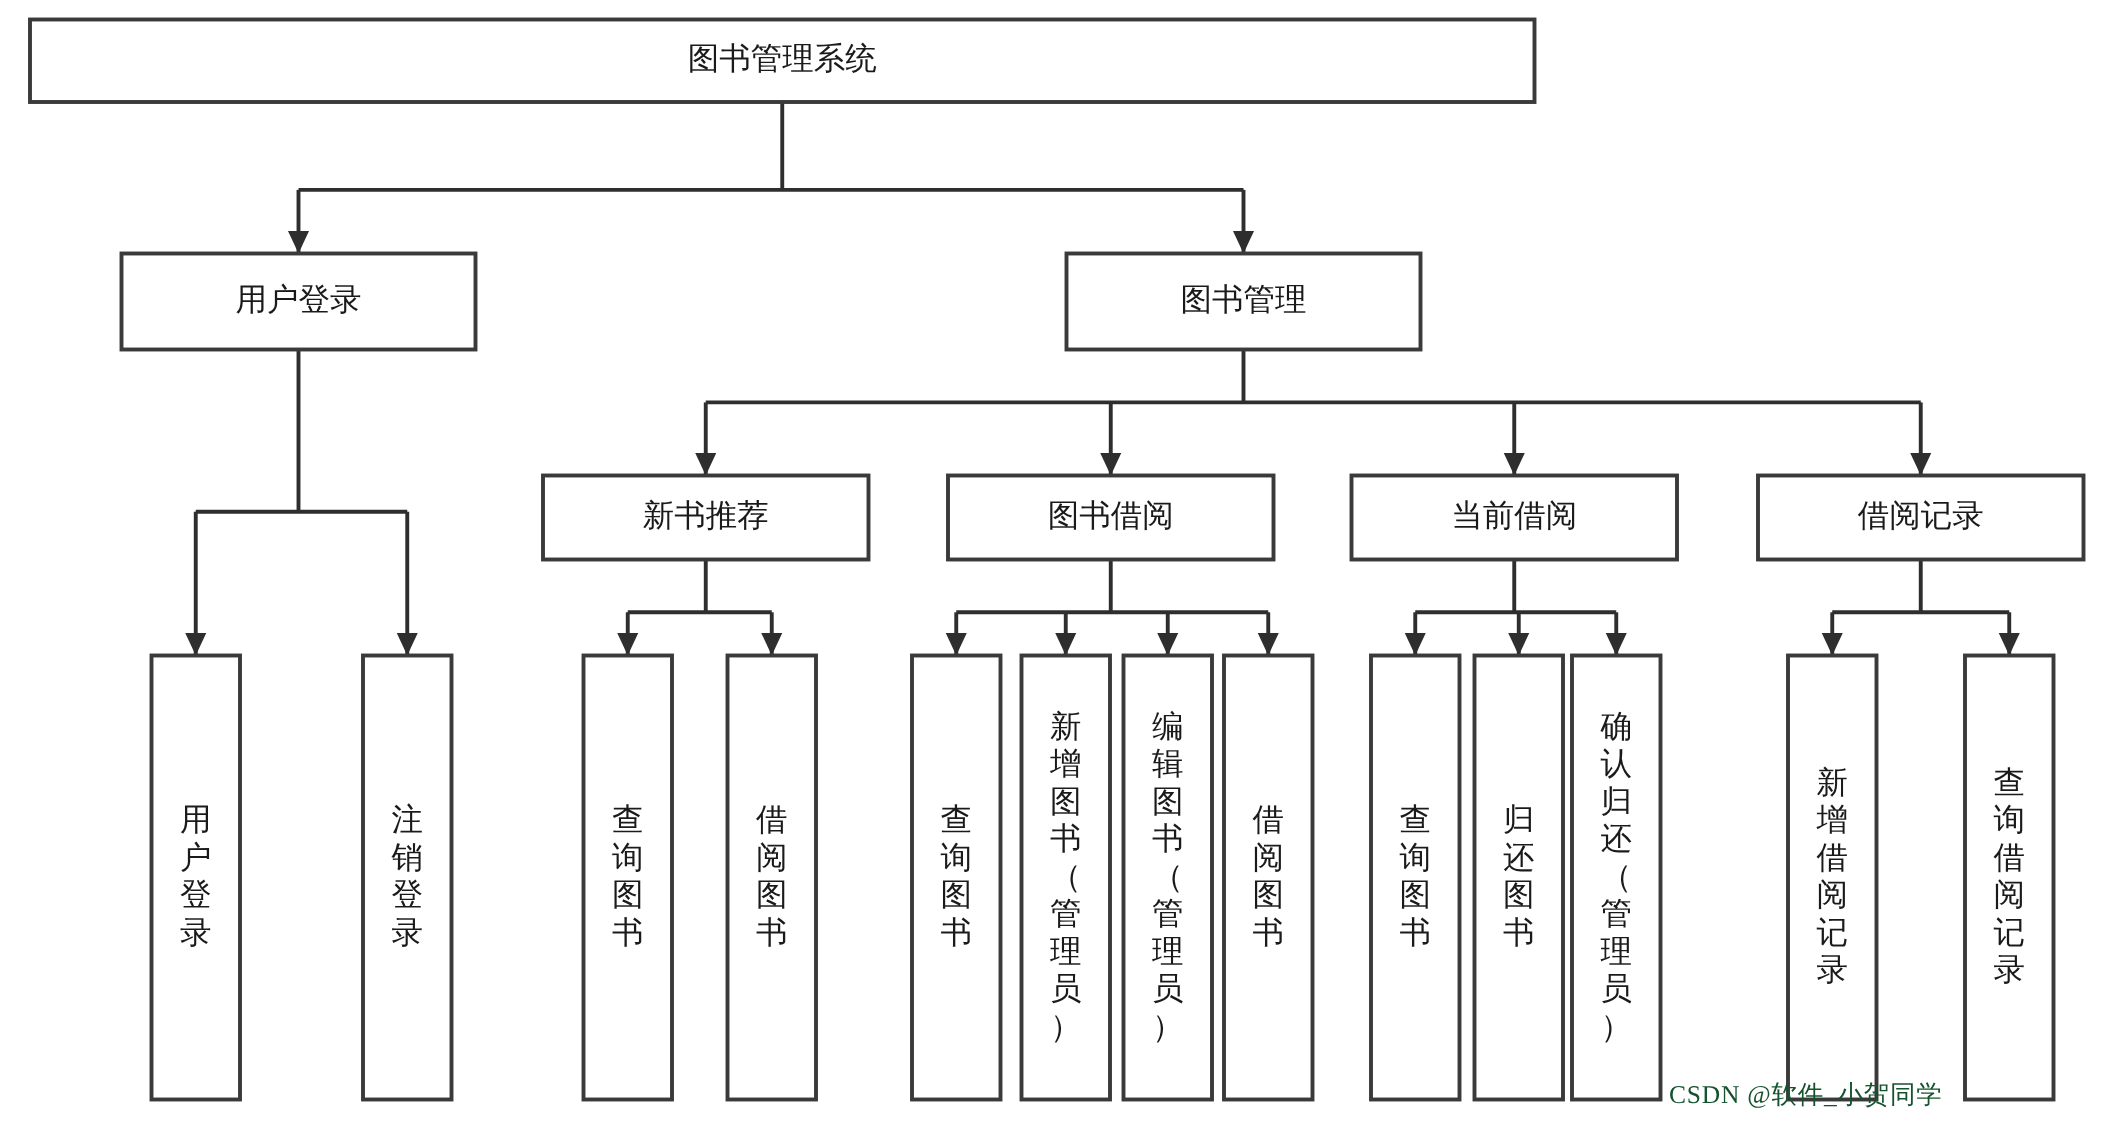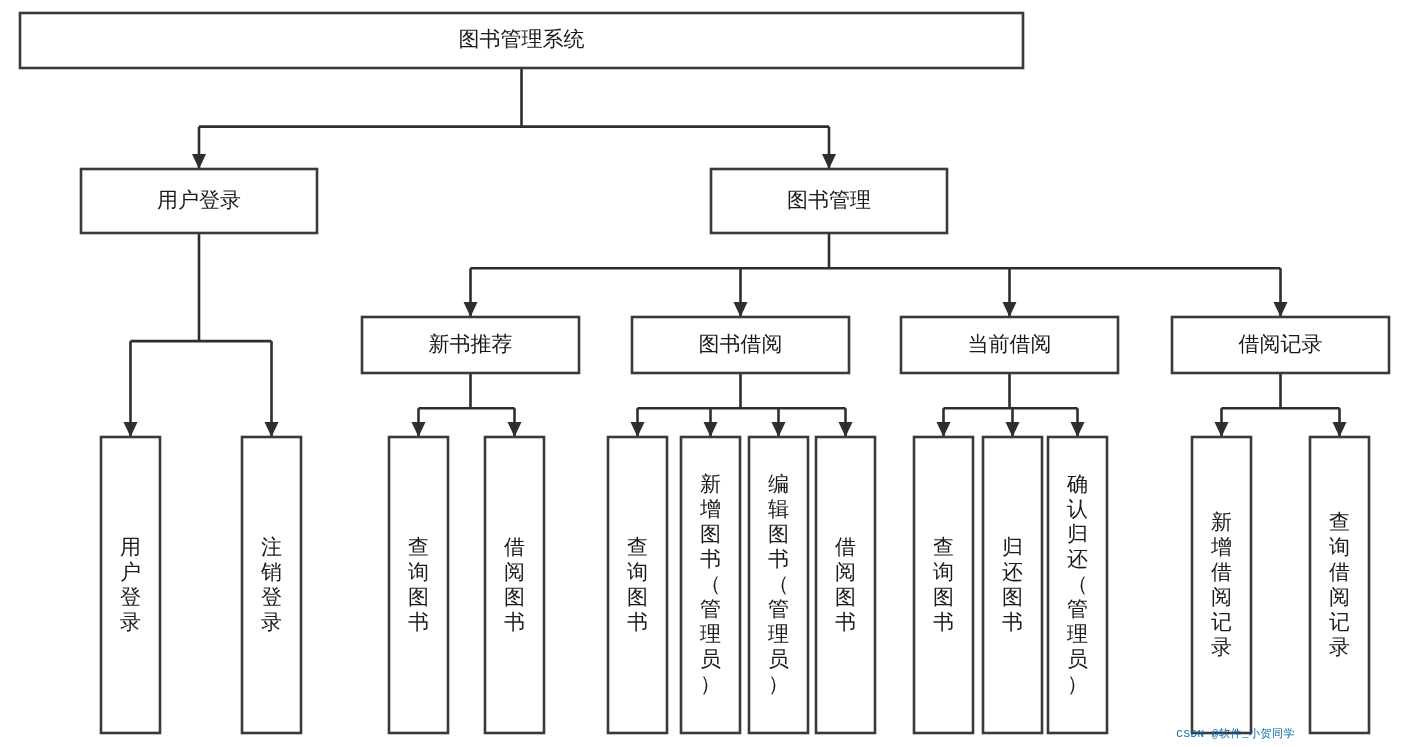--- a/index.html
+++ b/index.html
@@ -20,23 +20,23 @@
     fill:#1a1a1a;
     font-family:"Liberation Sans","DejaVu Sans",sans-serif;
     text-anchor:middle;
     dominant-baseline:middle;
   }
   .label-h{font-size:21px;}
   .label-v{font-size:21px;}
   .watermark{
     position:absolute;
     right:14px;bottom:6px;
-    color:#0369a1;
-    font-size:11px;
-    font-family:Liberation Mono, monospace;
+    color:#14532d;
+    font-size:17px;
+    font-family:Liberation Serif, serif;
     letter-spacing:0.5px;
     white-space:nowrap;
     user-select:none;
   }
 </style>
 </head>
 <body>
 
 <div id="chart-root">
 

